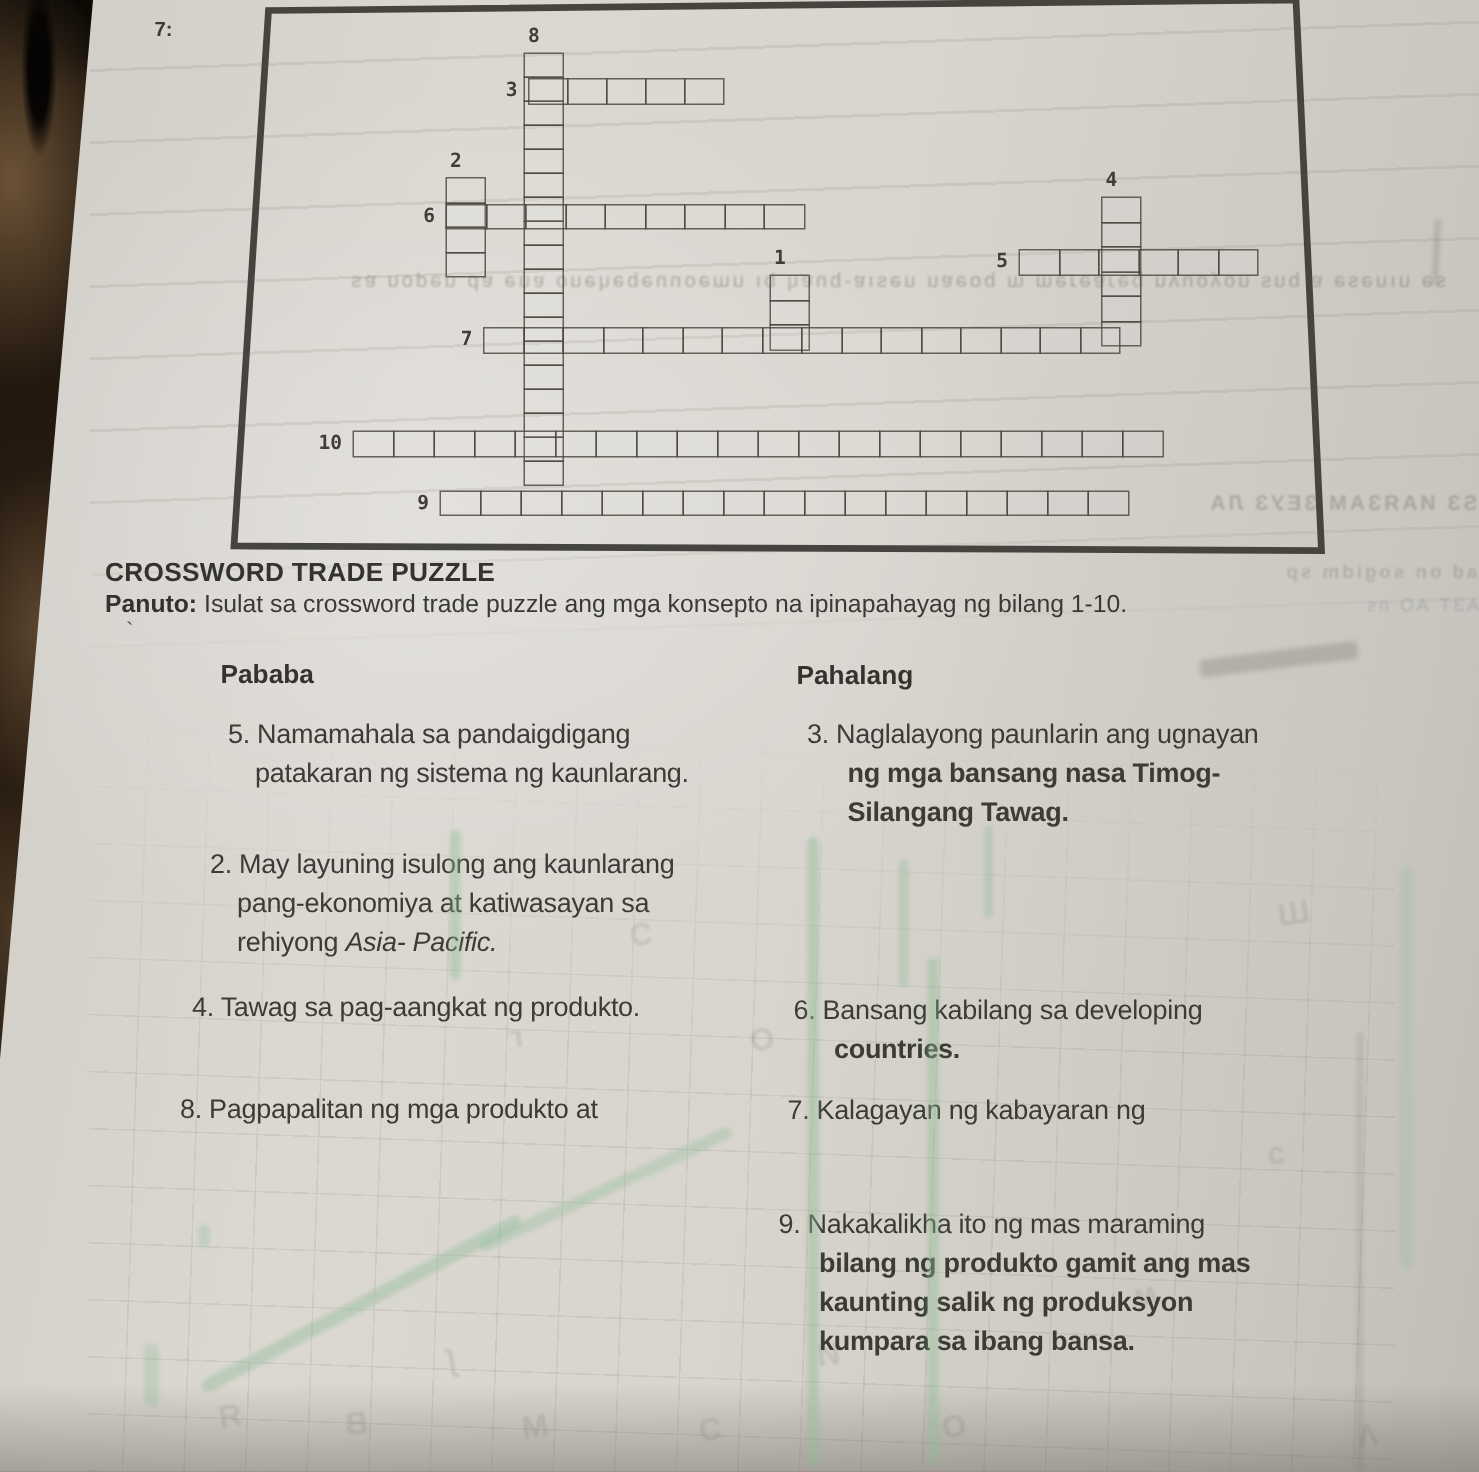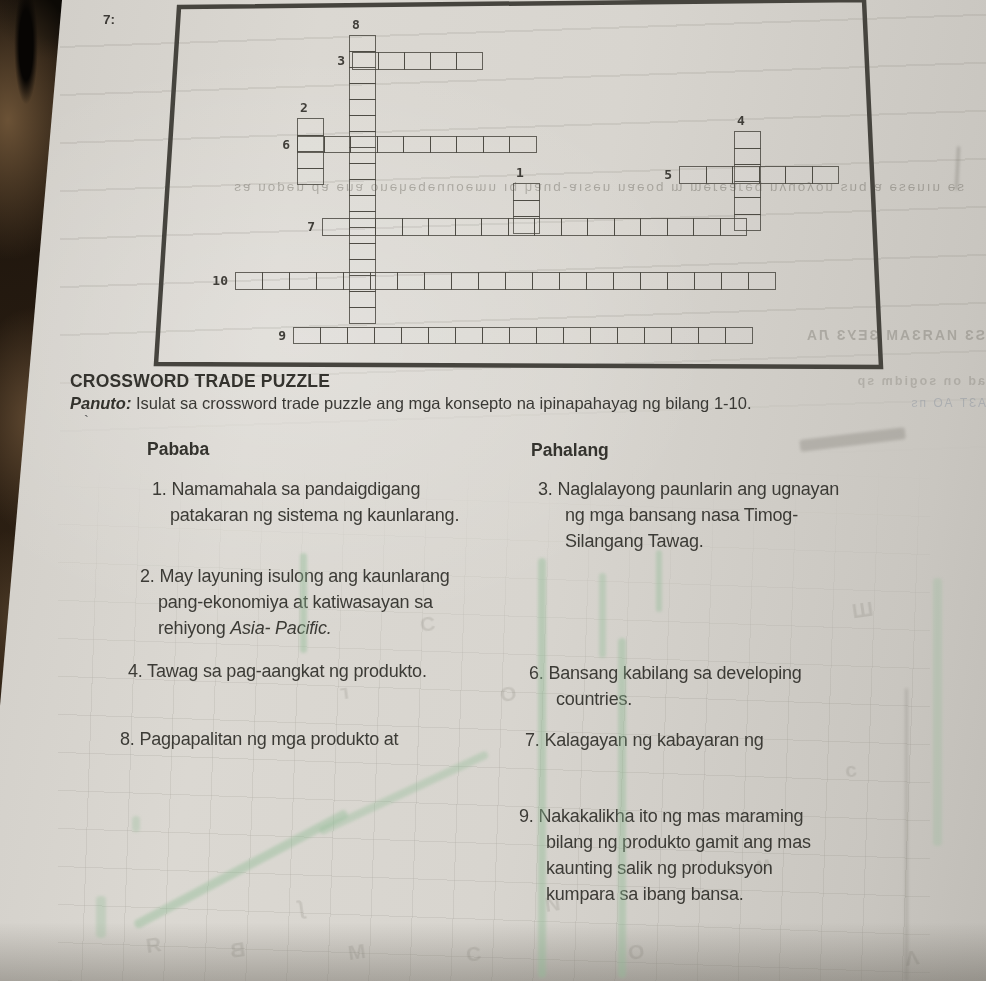--- a/index.html
+++ b/index.html
@@ -46,26 +46,26 @@
   .word.v{flex-direction:column;}
   .cell{box-sizing:border-box;border:1px solid rgba(72,69,62,.82);background:rgba(255,255,255,.06);}
   .word.h .cell + .cell{margin-left:-1px;}
   .word.v .cell + .cell{margin-top:-1px;}
   .wnum{position:absolute;font-family:"DejaVu Sans Mono",monospace;font-weight:bold;font-size:13px;color:#403e39;line-height:1;}
   .wnum.h{right:100%;margin-right:7px;top:2px;}
   .wnum.v{bottom:100%;margin-bottom:4px;left:3px;}
   
   .title{position:absolute;left:70px;top:371px;font-size:17.5px;font-weight:bold;letter-spacing:.2px;color:#34332e;}
   .instruction{position:absolute;left:70px;top:394px;font-size:16.5px;color:#3a3935;white-space:nowrap;}
-  .instruction b{color:#33322d;font-style:italic;}
+  .instruction b{color:#33322d;}
   .stray{position:absolute;left:84px;top:412px;font-size:15px;color:#555;}
   .col-heading{position:absolute;font-size:17.5px;font-weight:bold;color:#34332e;}
   .clue{position:absolute;font-size:18px;letter-spacing:-.2px;color:#3c3b36;line-height:26px;white-space:nowrap;}
   .clue .cont{padding-left:18px;}
-  .clue.rcol .cont{padding-left:27px;}
+  .clue.rcol .cont{padding-left:27px;font-weight:bold;}
   
   .ghost-line{position:absolute;white-space:nowrap;overflow:hidden;color:#5d5a51;
     letter-spacing:2px;filter:blur(.6px);transform:scaleX(-1);}
   .ghost-ch{position:absolute;color:#5f5c52;filter:blur(.7px);transform:scaleX(-1) rotate(8deg);font-weight:bold;}
   .green{position:absolute;background:#8fbc95;filter:blur(1.5px);border-radius:4px;}
   .gray-mark{position:absolute;background:#6d6a62;filter:blur(1.6px);border-radius:3px;}
 </style>
 </head>
 <body>
 
@@ -185,21 +185,21 @@
         <div class="cell" style="width: 27.5px; height: 18px;"></div>
         <div class="cell" style="width: 27.5px; height: 18px;"></div>
         <div class="cell" style="width: 27.5px; height: 18px;"></div>
         <div class="cell" style="width: 27.5px; height: 18px;"></div>
         <div class="cell" style="width: 27.5px; height: 18px;"></div>
         <div class="cell" style="width: 27.5px; height: 18px;"></div>
         <div class="cell" style="width: 27.5px; height: 18px;"></div>
         <div class="cell" style="width: 27.5px; height: 18px;"></div>
         <span class="wnum h">7</span>
       </div>
-      <div class="word h" style="left: 235px; top: 272px;">
+      <div class="word h" style="left: 235px; top: 287px;">
         <div class="cell" style="width: 28px; height: 18px;"></div>
         <div class="cell" style="width: 28px; height: 18px;"></div>
         <div class="cell" style="width: 28px; height: 18px;"></div>
         <div class="cell" style="width: 28px; height: 18px;"></div>
         <div class="cell" style="width: 28px; height: 18px;"></div>
         <div class="cell" style="width: 28px; height: 18px;"></div>
         <div class="cell" style="width: 28px; height: 18px;"></div>
         <div class="cell" style="width: 28px; height: 18px;"></div>
         <div class="cell" style="width: 28px; height: 18px;"></div>
         <div class="cell" style="width: 28px; height: 18px;"></div>
@@ -238,21 +238,21 @@
     </div>
 
   <div class="title">CROSSWORD TRADE PUZZLE</div>
   <div class="instruction">
     <b>Panuto:</b><span> Isulat sa crossword trade puzzle ang mga konsepto na ipinapahayag ng bilang 1-10.</span>
   </div>
   <span class="stray">`</span>
 
   <div class="col-heading" style="left:147px;top:439px;">Pababa</div>
   <div class="clue" style="left:152px;top:476px;">
-    <div>1. Namamahala sa pandaigdigang</div>
+    <div>5. Namamahala sa pandaigdigang</div>
     <div class="cont">patakaran ng sistema ng kaunlarang.</div>
   </div>
   <div class="clue" style="left:140px;top:563px;">
     <div>2. May layuning isulong ang kaunlarang</div>
     <div class="cont">pang-ekonomiya at katiwasayan sa</div>
     <div class="cont"><span>rehiyong </span><i>Asia- Pacific.</i></div>
   </div>
   <div class="clue" style="left:128px;top:658px;">
     <div>4. Tawag sa pag-aangkat ng produkto.</div>
   </div>

